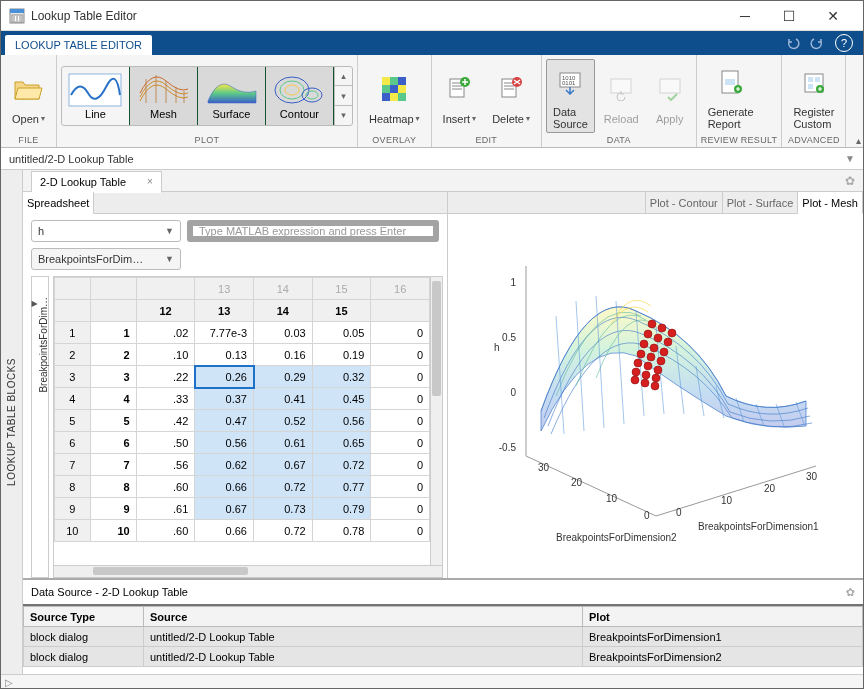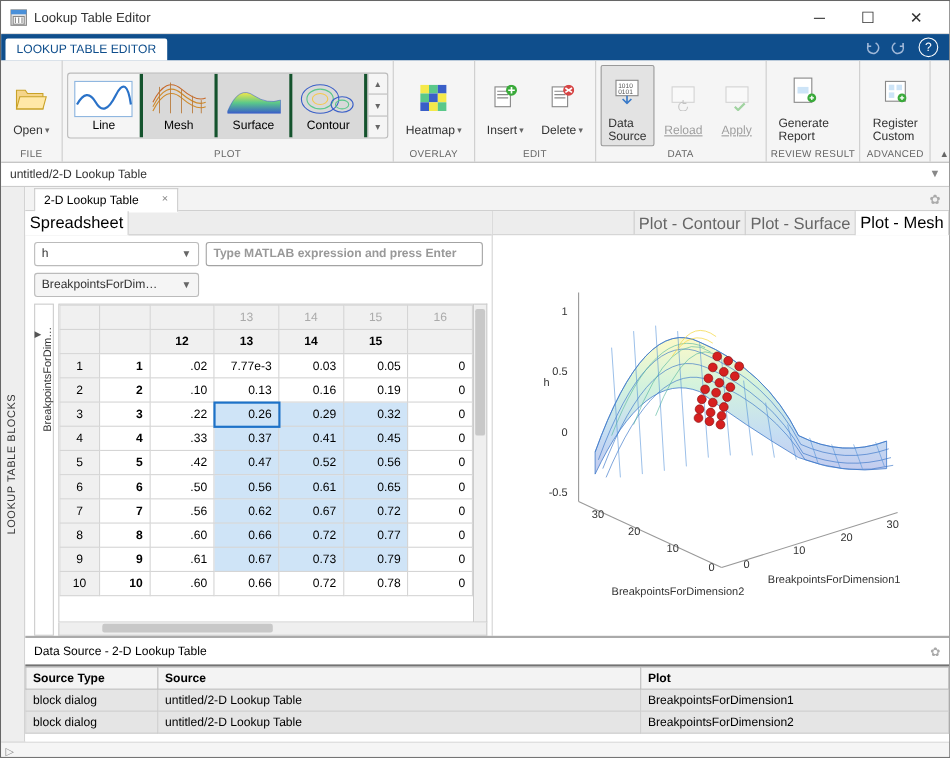--- a/index.html
+++ b/index.html
@@ -16,29 +16,29 @@
 .toolstrip-tabs .tab { height: 20px; padding: 0 10px; font-size: 11px; color: #0F4E8C; background: #fff; display: flex; align-items: center; border-radius: 2px 2px 0 0; margin-top: 4px; }
 .toolstrip-tabs .spacer { flex: 1; }
 .toolstrip-tabs .action { width: 24px; height: 24px; display: flex; align-items: center; justify-content: center; color: #a0b8d8; cursor: pointer; }
 .toolstrip-tabs .help { width: 18px; height: 18px; border: 1px solid #fff; border-radius: 50%; color: #fff; font-size: 11px; display: flex; align-items: center; justify-content: center; margin: 0 6px; cursor: pointer; }
 
 
 .ribbon { height: 93px; background: #f5f5f5; display: flex; border-bottom: 1px solid #bbb; position: relative; }
 .ribbon-group { display: flex; flex-direction: column; border-right: 1px solid #ccc; padding: 2px 4px 0; }
 .ribbon-group .btns { display: flex; flex: 1; align-items: center; gap: 2px; }
 .ribbon-btn { display: flex; flex-direction: column; align-items: center; justify-content: center; padding: 2px 6px; min-width: 44px; height: 74px; cursor: pointer; font-size: 11px; color: #333; border: 1px solid transparent; border-radius: 2px; }
-.ribbon-btn.disabled { opacity: .45; cursor: default; text-decoration: underline; }
+.ribbon-btn.disabled { opacity: .45; cursor: default; }
 .ribbon-btn.active { background: #e3e3e3; border-color: #999; }
 .ribbon-btn .ico { height: 44px; display: flex; align-items: center; justify-content: center; }
 .ribbon-btn .lbl { margin-top: 2px; display:flex; align-items:center; gap:2px; }
 .ribbon-btn .dd { font-size: 8px; color: #666; }
 .ribbon-group .caption { text-align: center; font-size: 9px; color: #666; padding: 1px 0 2px; letter-spacing: .3px; }
 
 .plot-group-inner { border: 1px solid #bbb; border-radius: 3px; display: flex; overflow: hidden; }
-.plot-btn { width: 68px; height: 58px; display: flex; flex-direction: column; align-items: center; justify-content: center; font-size: 11px; cursor: pointer; border-right: 3px solid #14532d; }
+.plot-btn { width: 68px; height: 58px; display: flex; flex-direction: column; align-items: center; justify-content: center; font-size: 11px; cursor: pointer; border-right: 1px solid #14532d; }
 .plot-btn:last-child { border-right: none; }
 .plot-btn.selected { background: #d9d9d9; }
 .plot-btn .pico { height: 36px; display: flex; align-items: center; justify-content: center; }
 .plot-scroll { display:flex; flex-direction:column; justify-content:space-between; border-left:1px solid #bbb; width:18px; }
 .plot-scroll div { flex:1; display:flex; align-items:center; justify-content:center; font-size:9px; color:#666; cursor:pointer; }
 .plot-scroll div:nth-child(2){border-top:1px solid #bbb;border-bottom:1px solid #bbb;}
 
 .collapse-arrow { position:absolute; right:2px; bottom:1px; font-size:10px; color:#666; cursor:pointer; }
 
 
@@ -56,26 +56,26 @@
 .doc-tab-row { height: 22px; display: flex; align-items: center; background: #f3f3f3; border-bottom: 1px solid #ccc; }
 .doc-tab { height: 22px; padding: 0 8px; font-size: 11px; background: #fff; border: 1px solid #ccc; border-bottom: 1px solid #fff; margin-left: 8px; display: flex; align-items: center; gap: 21px; cursor: pointer; position:relative; top:1px;}
 .doc-tab .x { font-size: 10px; color: #888; cursor: pointer; }
 .doc-tab-row .gear { margin-left: auto; margin-right: 8px; font-size: 12px; color: #aaa; cursor:pointer;}
 
 .split-row { display: flex; flex: 1; min-height: 0; }
 .left-pane { width: 425px; display: flex; flex-direction: column; border-right: 1px solid #ccc; }
 .right-pane { flex: 1; display: flex; flex-direction: column; }
 
 .pane-tabs { height: 22px; background: #ededed; border-bottom: 1px solid #ccc; display: flex; }
-.pane-tab { padding: 0 4px; font-size: 15px; height: 22px; display: flex; align-items: center; border-right: 1px solid #ccc; color: #666; cursor: pointer; }
+.pane-tab { padding: 0 4px; font-size: 11px; height: 22px; display: flex; align-items: center; border-right: 1px solid #ccc; color: #666; cursor: pointer; }
 .pane-tab.active { background: #fff; color: #000; border-bottom:1px solid #fff; position:relative; top:0px;}
 
 .filter-row { padding: 6px 8px; display: flex; gap: 6px; align-items: center; }
 .filter-sel { flex: 0 0 150px; height: 22px; border: 1px solid #bbb; border-radius: 3px; background: #fff; font-size: 11px; padding: 0 6px; display: flex; align-items: center; justify-content: space-between; color:#333; cursor:pointer;}
-.filter-input { flex: 1; height: 22px; border: 1px solid #a3a3a3; border-radius: 3px; padding: 0 6px; font-size: 11px; color:#999; display:flex; align-items:center;font-weight:bold; }
+.filter-input { flex: 1; height: 22px; border: 6px solid #a3a3a3; border-radius: 3px; padding: 0 6px; font-size: 11px; color:#999; display:flex; align-items:center; }
 .bp-sel-row { padding: 0 8px 6px; }
 .bp-sel { width: 150px; height: 22px; border: 1px solid #bbb; border-radius: 3px; background: #f5f5f5; font-size: 11px; padding: 0 6px; display: flex; align-items: center; justify-content: space-between; color:#333; cursor:pointer;}
 
 .grid-area { flex: 1; display: flex; min-height: 0; }
 .bp-label-v { width: 18px; border: 1px solid #ccc; margin-left: 8px; display: flex; align-items: flex-start; justify-content: center; padding-top: 20px; cursor:pointer;}
 .bp-label-v .vt { writing-mode: vertical-rl; transform: rotate(180deg); font-size: 10px; color: #333; }
 .bp-label-v .arr { font-size:8px; color:#555; align-self:flex-start; margin-top:2px;}
 
 .grid-wrap { flex: 1; margin: 0 4px; display:flex; flex-direction:column; position:relative;}
 .grid-wrap .tbl { overflow: hidden; flex:1; border:1px solid #ccc;}

